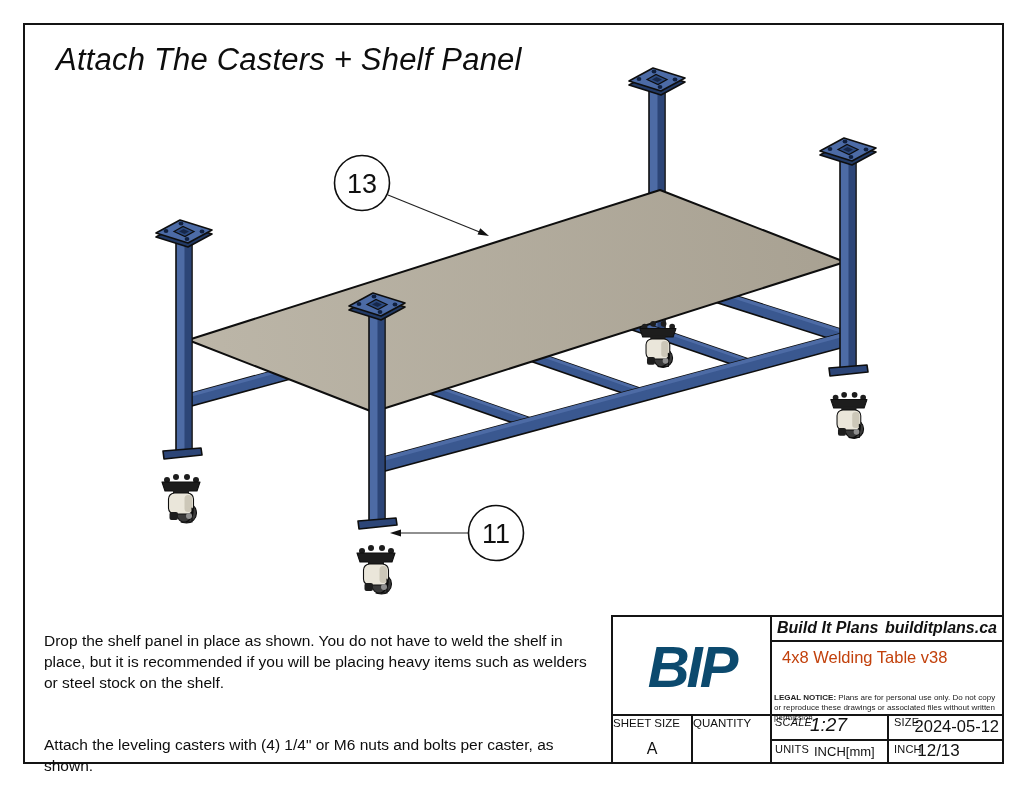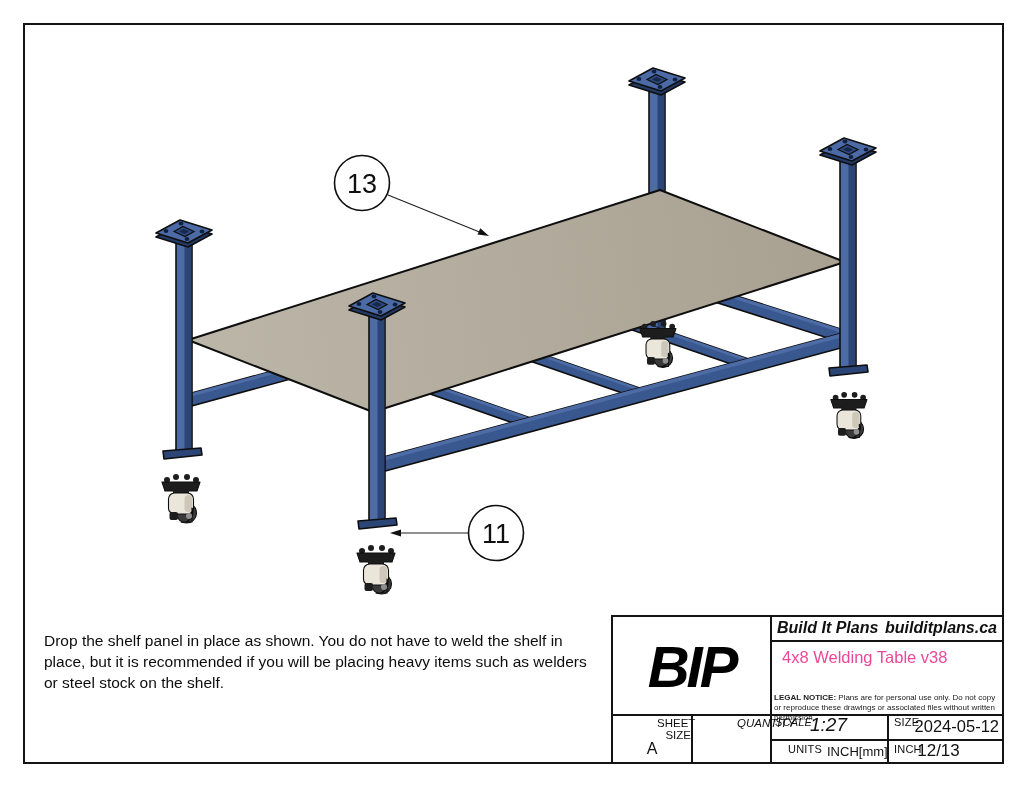--- a/index.html
+++ b/index.html
@@ -27,40 +27,41 @@
   .instructions p{margin:0 0 20px 0;white-space:pre-line;}
 
   
   .tb{position:absolute;left:611px;top:615px;width:393px;height:149px;
       border:2px solid #141414;box-sizing:border-box;background:#fff;}
   .tb .line{position:absolute;background:#141414;}
   .cell{position:absolute;box-sizing:border-box;}
   .lbl{position:absolute;top:2px;left:5px;font-size:11px;letter-spacing:.2px;color:#111;}
   .bip-logo{position:absolute;left:0;top:0;width:157px;height:98px;display:flex;
             align-items:center;justify-content:center;font-size:58px;font-weight:800;
-            font-style:italic;letter-spacing:-3px;color:#000000;}
+            font-style:italic;letter-spacing:-3px;color:#0c4a6e;}
   .brand-row{position:absolute;left:157px;top:0;width:232px;height:30px;}
   .brand-name{position:absolute;left:7px;top:2px;font-size:16px;font-style:italic;font-weight:600;}
   .brand-site{position:absolute;right:5px;top:2px;font-size:16px;font-style:italic;font-weight:700;}
-  .dwg-title{position:absolute;left:169px;top:31px;font-size:16.5px;color:#ec4899;}
+  .dwg-title{position:absolute;left:169px;top:31px;font-size:16.5px;color:#c2410c;}
   .legal{position:absolute;left:161px;top:76px;width:228px;font-size:8px;line-height:10px;color:#222;}
   .legal b{font-weight:700;}
   .val-a{position:absolute;left:0;right:0;bottom:4px;text-align:center;font-size:16px;}
   .val-scale{position:absolute;left:0;right:0;bottom:3px;text-align:center;font-size:19px;}
   .val-date{position:absolute;right:3px;bottom:3px;font-size:16.5px;}
   .val-units{position:absolute;left:44px;bottom:3px;font-size:13px;}
   .val-sheet{position:absolute;left:0;right:14px;bottom:1px;text-align:center;font-size:17px;}
-  .lbl-center{position:absolute;top:3px;left:0;right:0;text-align:right;font-size:11.5px;padding-left:44px;}
+  .lbl-center{position:absolute;top:3px;left:0;right:0;text-align:left;font-size:11.5px;}
 </style>
 </head>
 <body>
 
 <div class="sheet">
   <div class="page-border"></div>
 
+  <div class="sheet-title">Attach The Casters + Shelf Panel</div>
 
   <svg class="drawing-svg" viewBox="0 0 1024 791">
     <defs>
       <linearGradient id="shelfg" x1="188" y1="340" x2="845" y2="262" gradientUnits="userSpaceOnUse">
         <stop offset="0" stop-color="#bcb6a8"></stop>
           <stop offset="1" stop-color="#a8a192"></stop>
       </linearGradient>
       <g id="flange">
         <polygon class="f-bdd ol" points="-28,6 -4,-7 28,3 4,16"></polygon>
         <polygon class="f-flange ol" points="-28,2 -4,-11 28,-1 4,12"></polygon>
@@ -149,20 +150,22 @@
       <polygon class="arrow" points="390,533 401,529.4 401,536.6"></polygon>
       <circle class="balloon" cx="496" cy="533" r="27.5"></circle>
       <text class="balloon-num" x="496" y="542.5">11</text>
     </g>
   </svg>
 
   <div class="instructions">
     <p>Drop the shelf panel in place as shown. You do not have to weld the shelf in
 place, but it is recommended if you will be placing heavy items such as welders
 or steel stock on the shelf.</p>
+    <p>Attach the leveling casters with (4) 1/4" or M6 nuts and bolts per caster, as
+shown.</p>
   </div>
 
   <div class="tb">
     <div class="line" style="left:157px;top:0;width:2px;height:145px;"></div>
     <div class="line" style="left:0;top:97px;width:157px;height:2px;"></div>
     <div class="line" style="left:78px;top:97px;width:2px;height:48px;"></div>
     <div class="line" style="left:157px;top:23px;width:232px;height:2px;"></div>
     <div class="line" style="left:157px;top:97px;width:232px;height:2px;"></div>
     <div class="line" style="left:157px;top:122px;width:232px;height:2px;"></div>
     <div class="line" style="left:274px;top:97px;width:2px;height:48px;"></div>
@@ -175,33 +178,33 @@
     </div>
 
     <div class="dwg-title">4x8 Welding Table v38</div>
 
     <div class="legal"><b>LEGAL NOTICE:</b><span> Plans are for personal use only. Do not copy or reproduce these drawings or associated files without written permission.</span></div>
 
     <div class="cell" style="left:0;top:97px;width:78px;height:48px;">
       <span class="lbl-center">SHEET SIZE</span>
       <span class="val-a">A</span>
     </div>
-    <div class="cell" style="left:80px;top:97px;width:97px;height:48px;font-style:italic;">
+    <div class="cell" style="left:80px;top:97px;width:97px;height:48px;">
       <span class="lbl-center">QUANTITY</span>
       <span class="val-a"></span>
     </div>
     <div class="cell" style="left:157px;top:97px;width:117px;height:25px;font-style:italic;">
       <span class="lbl">SCALE</span>
       <span class="val-scale">1:27</span>
     </div>
     <div class="cell" style="left:276px;top:97px;width:113px;height:25px;">
       <span class="lbl">SIZE</span>
       <span class="val-date">2024-05-12</span>
     </div>
-    <div class="cell" style="left:170px;top:124px;width:117px;height:21px;">
+    <div class="cell" style="left:157px;top:124px;width:117px;height:21px;">
       <span class="lbl">UNITS</span>
       <span class="val-units">INCH[mm]</span>
     </div>
     <div class="cell" style="left:276px;top:124px;width:113px;height:21px;">
       <span class="lbl">INCH</span>
       <span class="val-sheet">12/13</span>
     </div>
   </div>
 </div>
 

